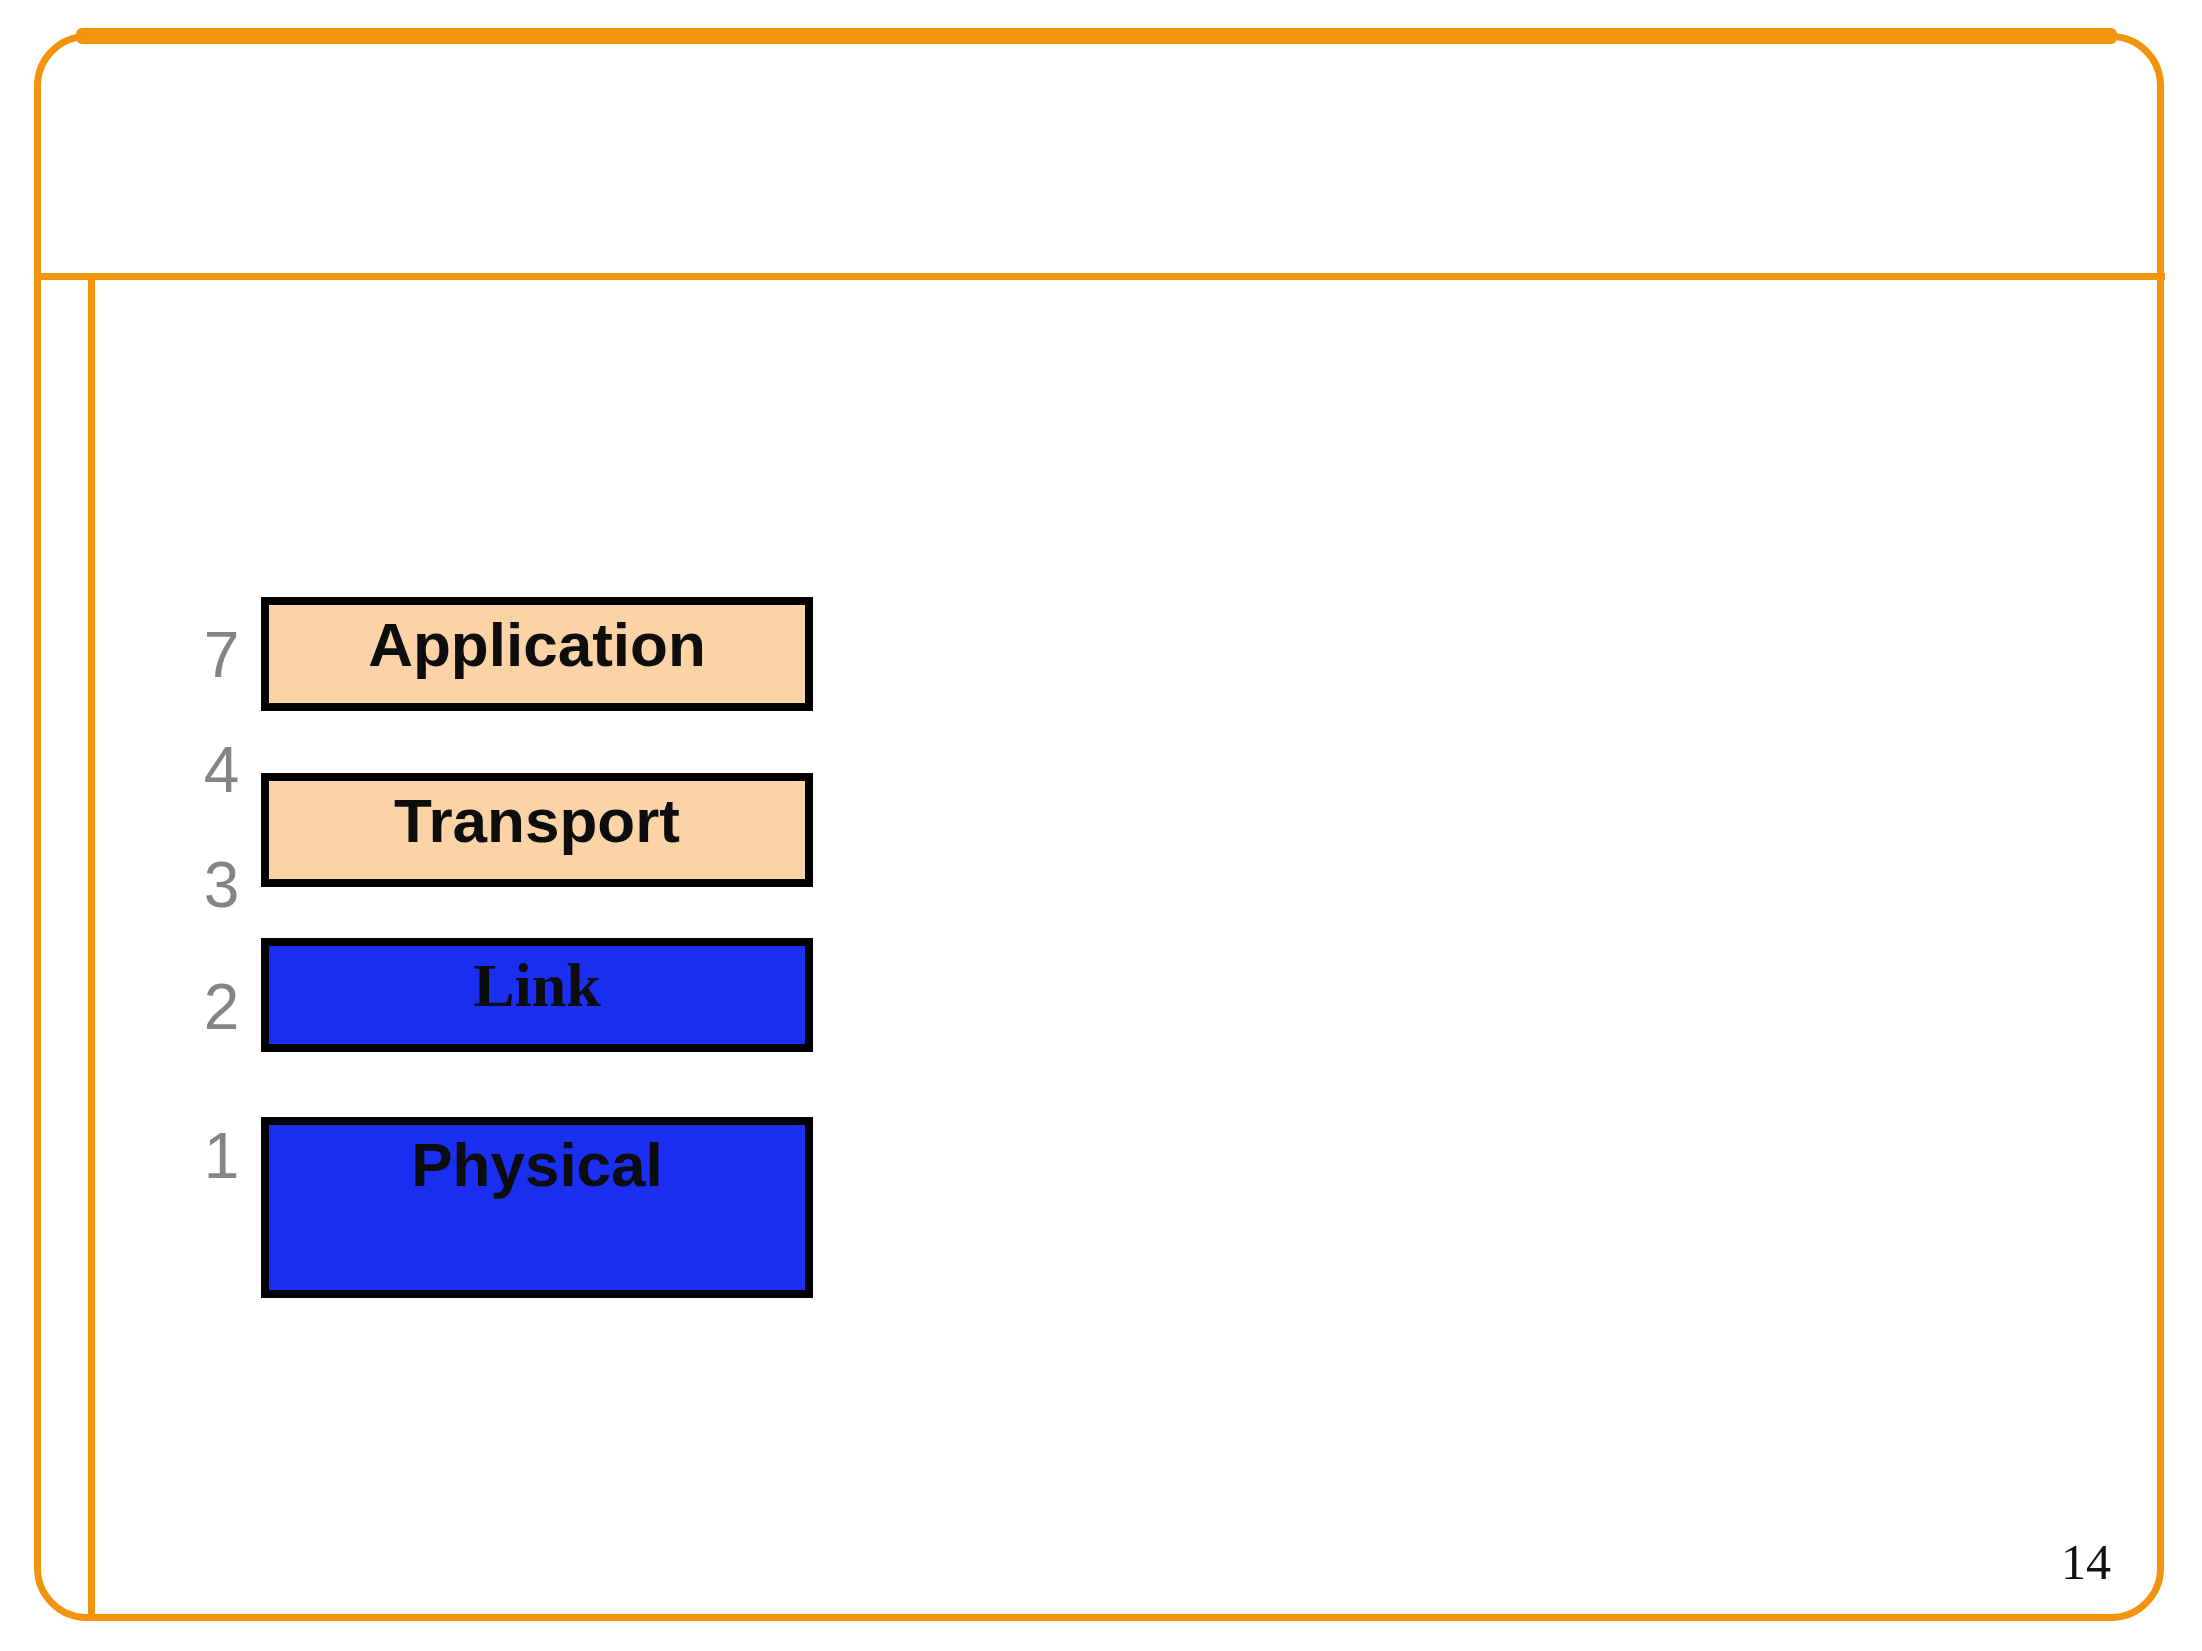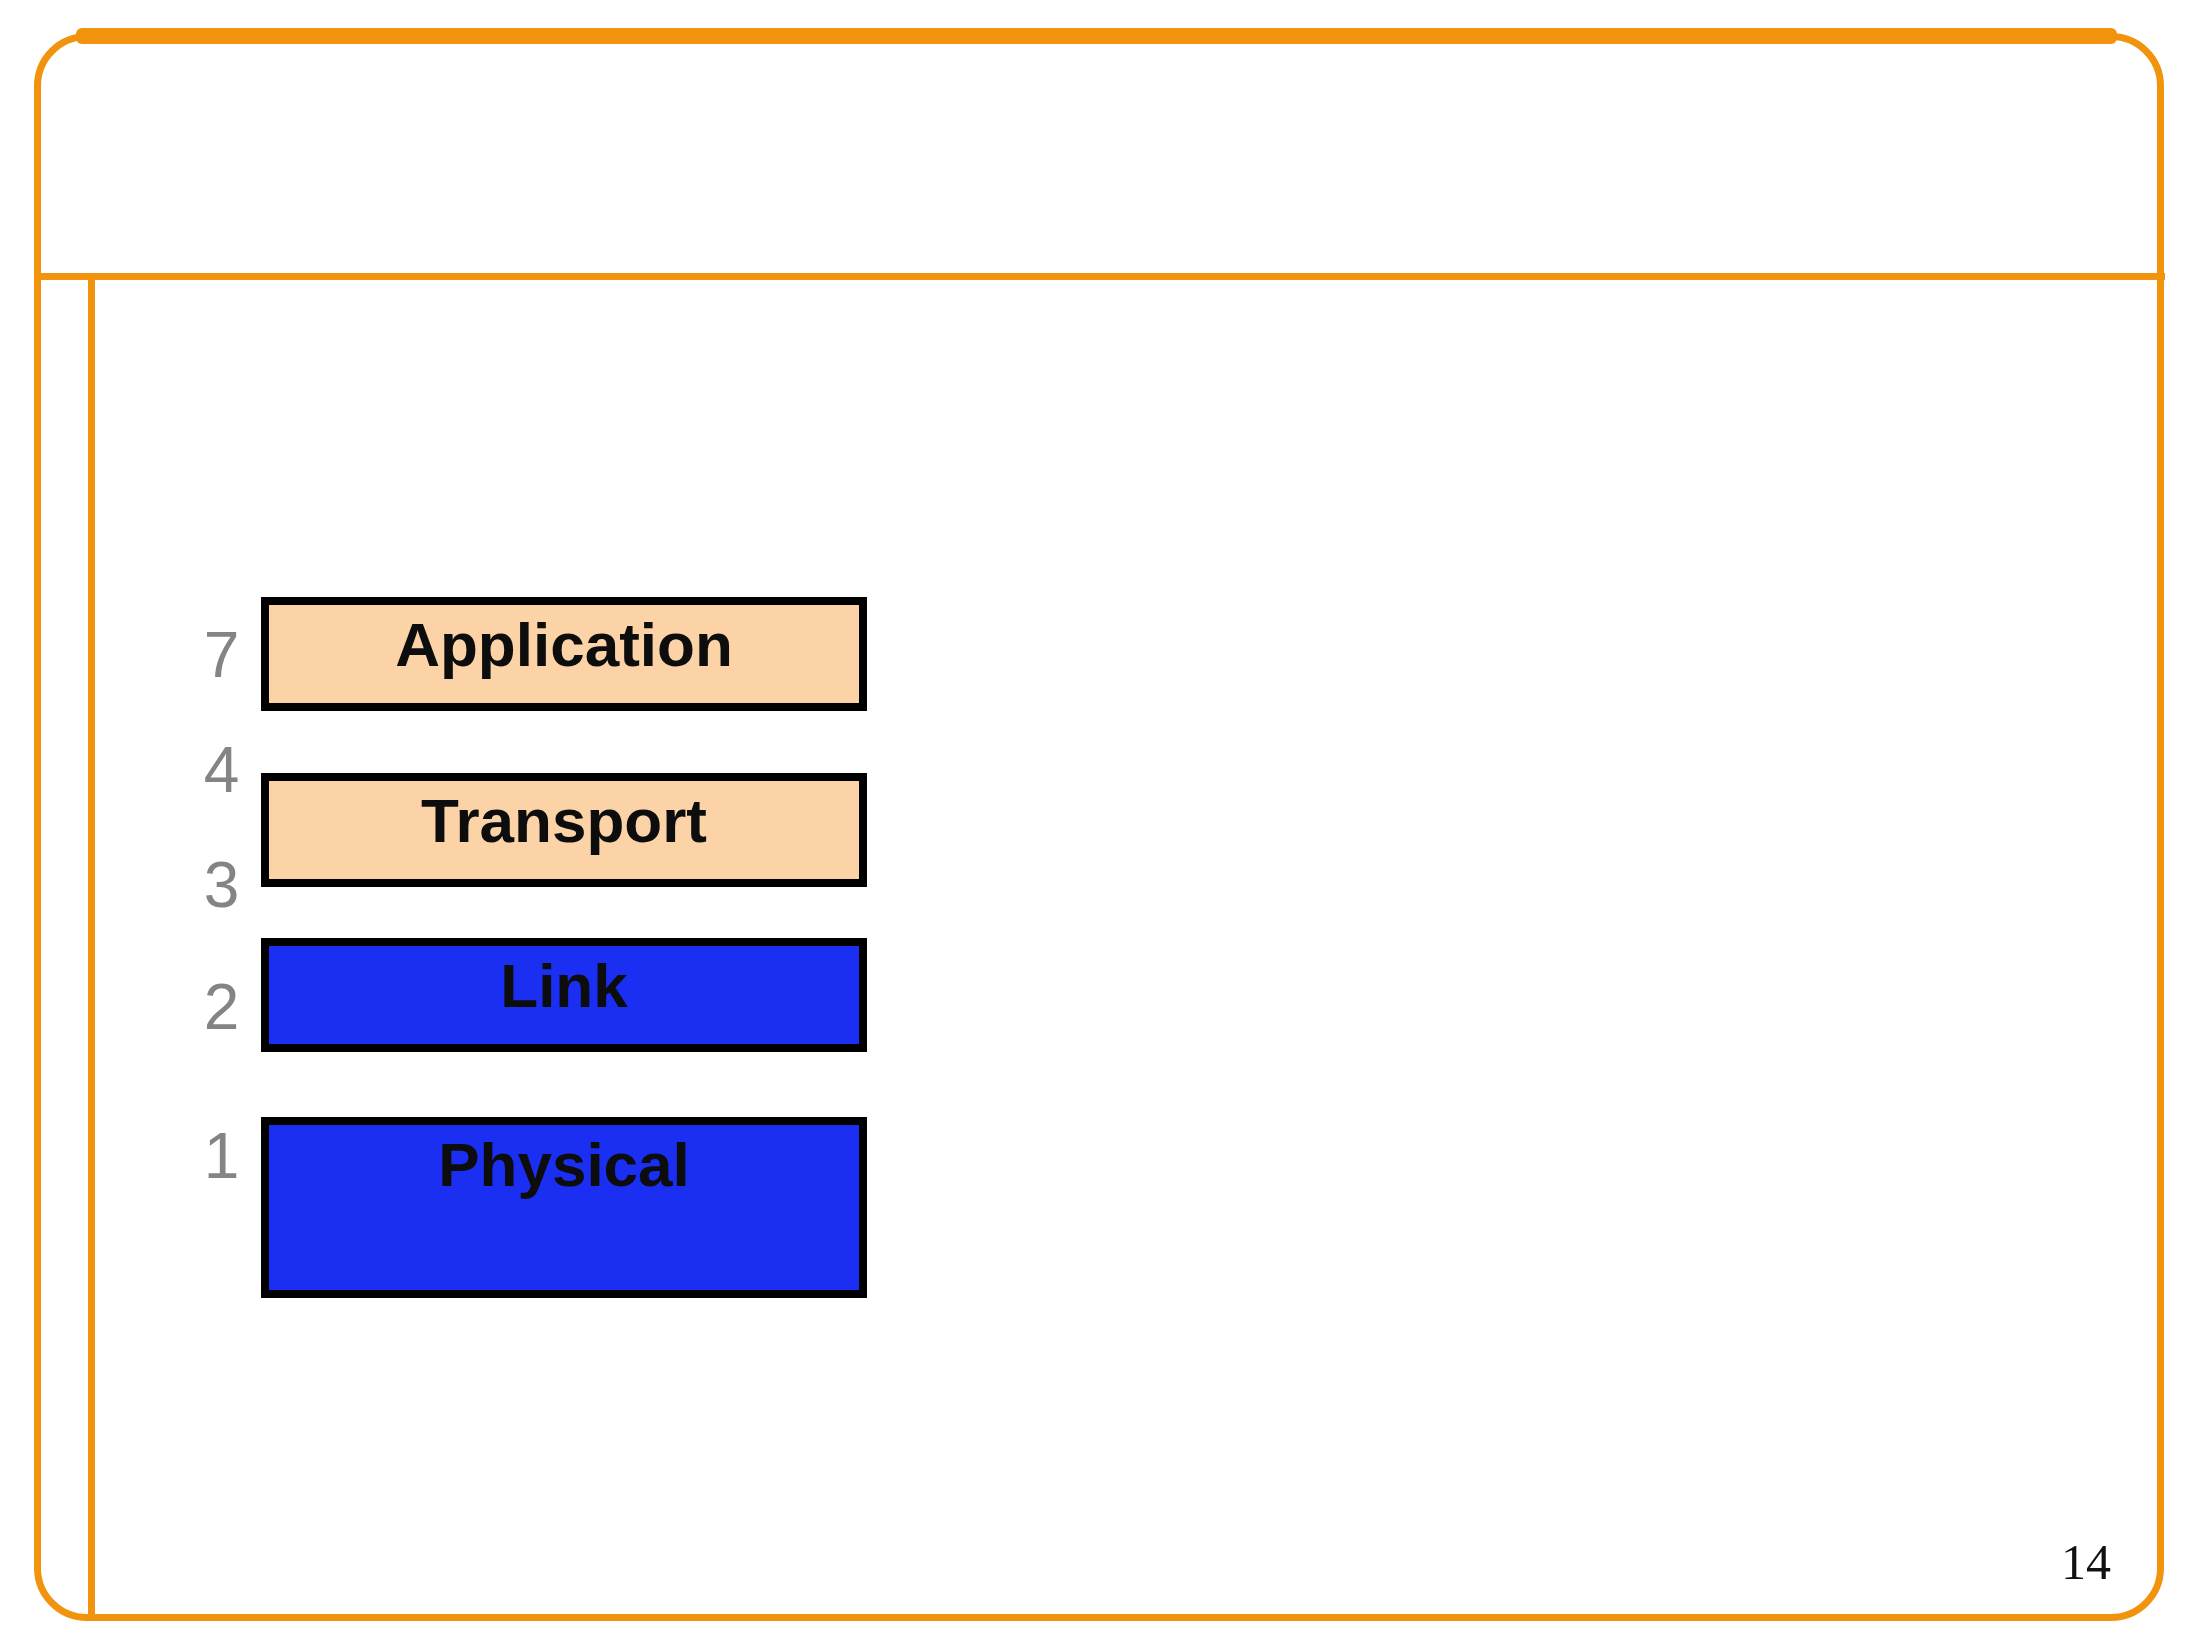--- a/index.html
+++ b/index.html
@@ -24,29 +24,29 @@
   }
   .header-divider {
     position:absolute; left:38px; top:273px; width:2127px; height:6.9px;
     background:var(--accent,#F2930D);
   }
   .left-margin-line {
     position:absolute; left:88px; top:276px; width:6.9px; height:1340px;
     background:var(--accent,#F2930D);
   }
   .layer-box {
-    position:absolute; left:261px; width:606px;
+    position:absolute; left:261px; width:552px;
     border:8.6px solid #000; box-sizing:border-box;
     text-align:center; padding-top:6.9px;
     font-weight:bold; font-size:62px; color:var(--text_black,#0d0d0d);
     line-height:1.05;
   }
   .box-application { top:597px;  height:114px; background:var(--tan,#FBD3A6); }
   .box-transport   { top:773px;  height:114px; background:var(--tan,#FBD3A6);text-align:center; }
-  .box-link        { top:938px; height:114px; background:var(--blue,#1A2FF2); }
+  .box-link        { top:938px; height:114px; background:var(--blue,#1A2FF2);font-family:Liberation Serif, serif; }
   .box-physical    { top:1117px; height:181px; background:var(--blue,#1A2FF2); }
   .layer-num {
     position:absolute; left:170px; width:103px; text-align:center;
     font-size:64px; line-height:1; color:var(--num_gray,#848484);
     font-weight:normal;
   }
   .num-7 { top:623px; }
   .num-4 { top:738px; }
   .num-3 { top:853px; }
   .num-2 { top:975px; }

